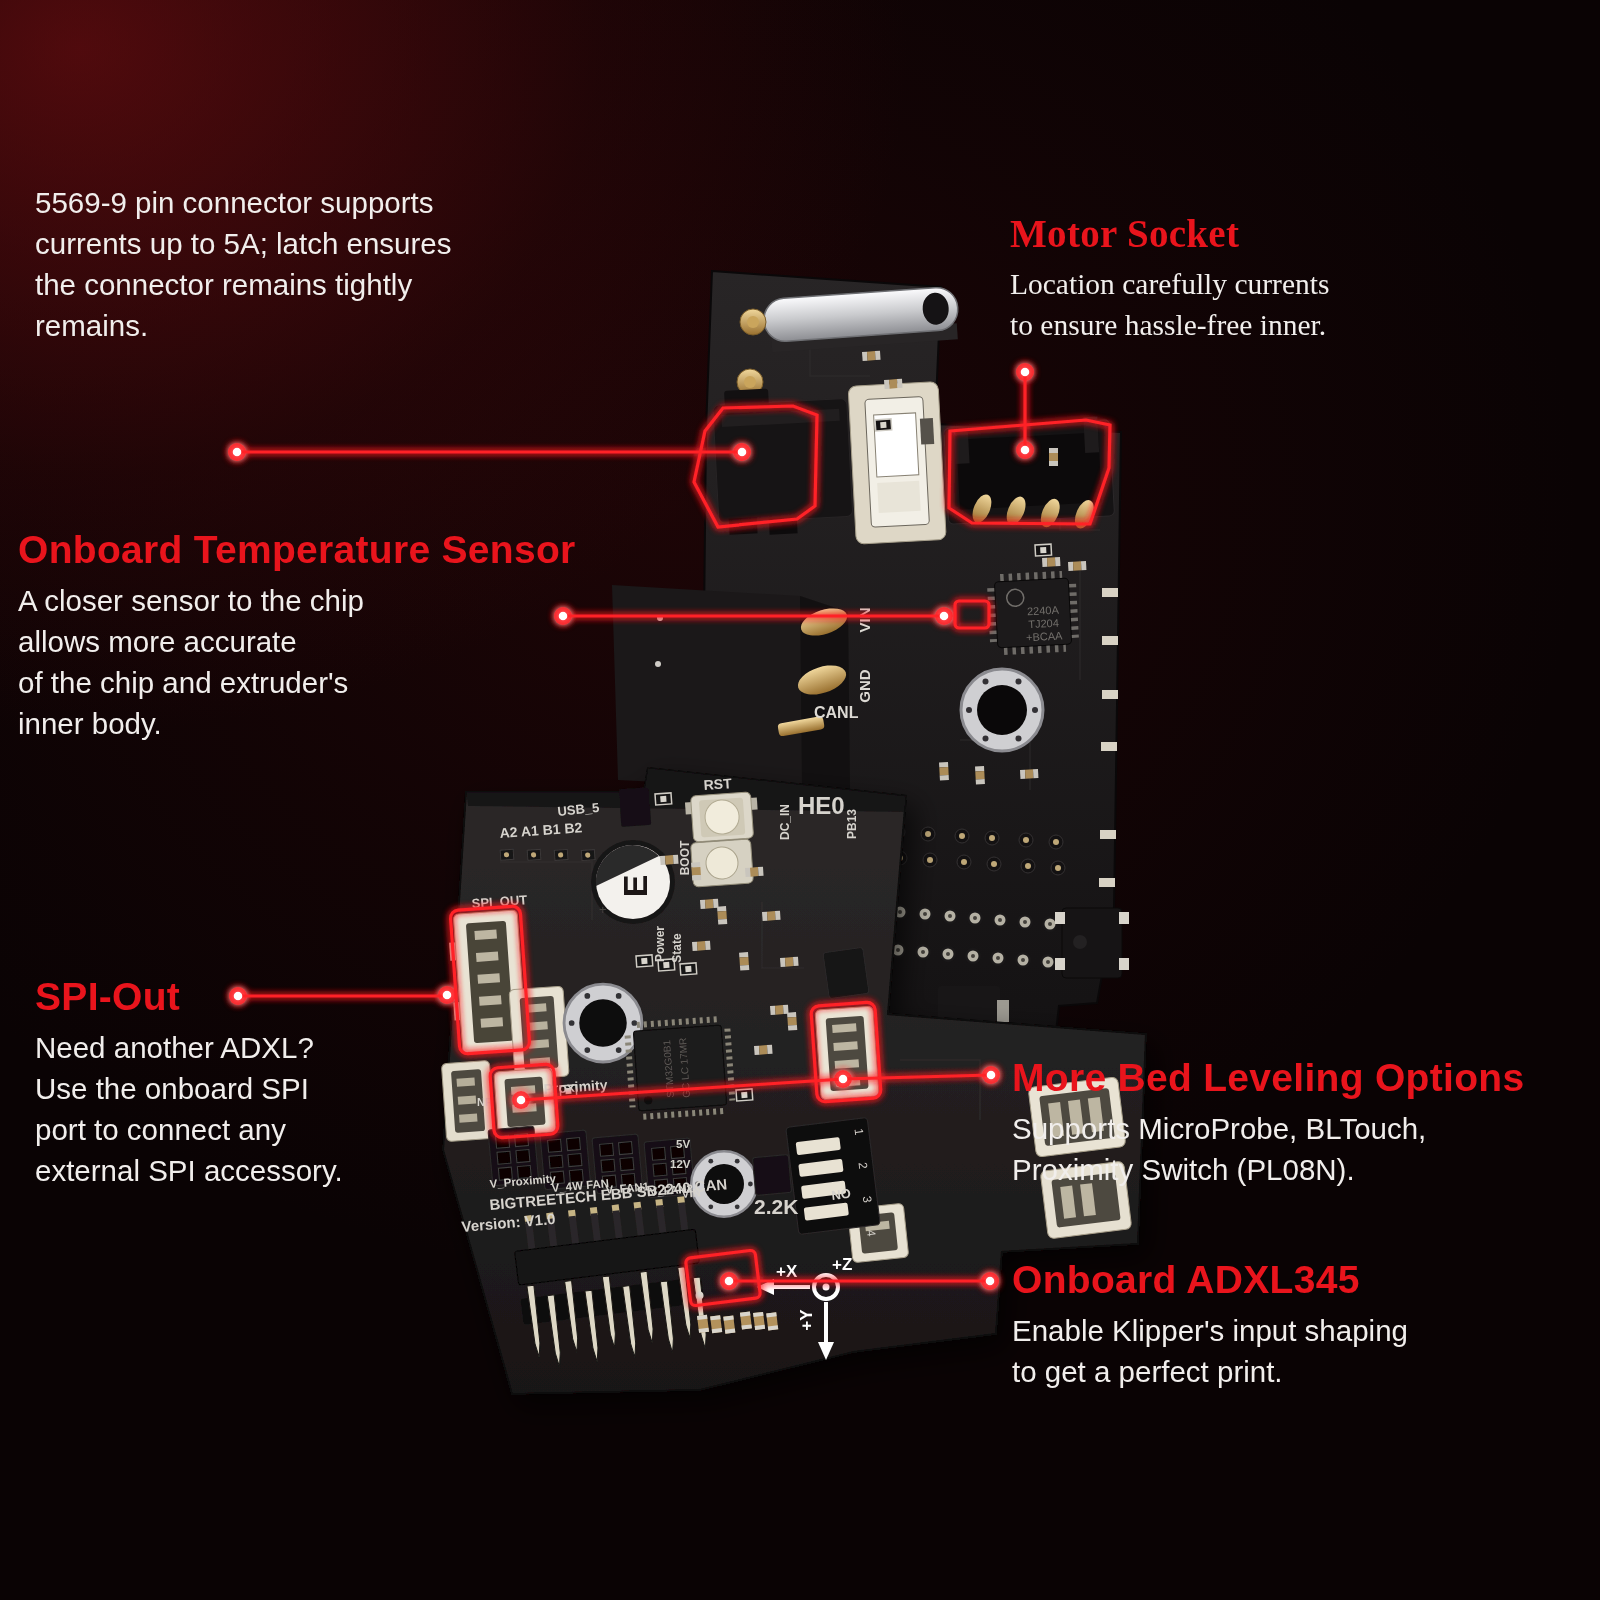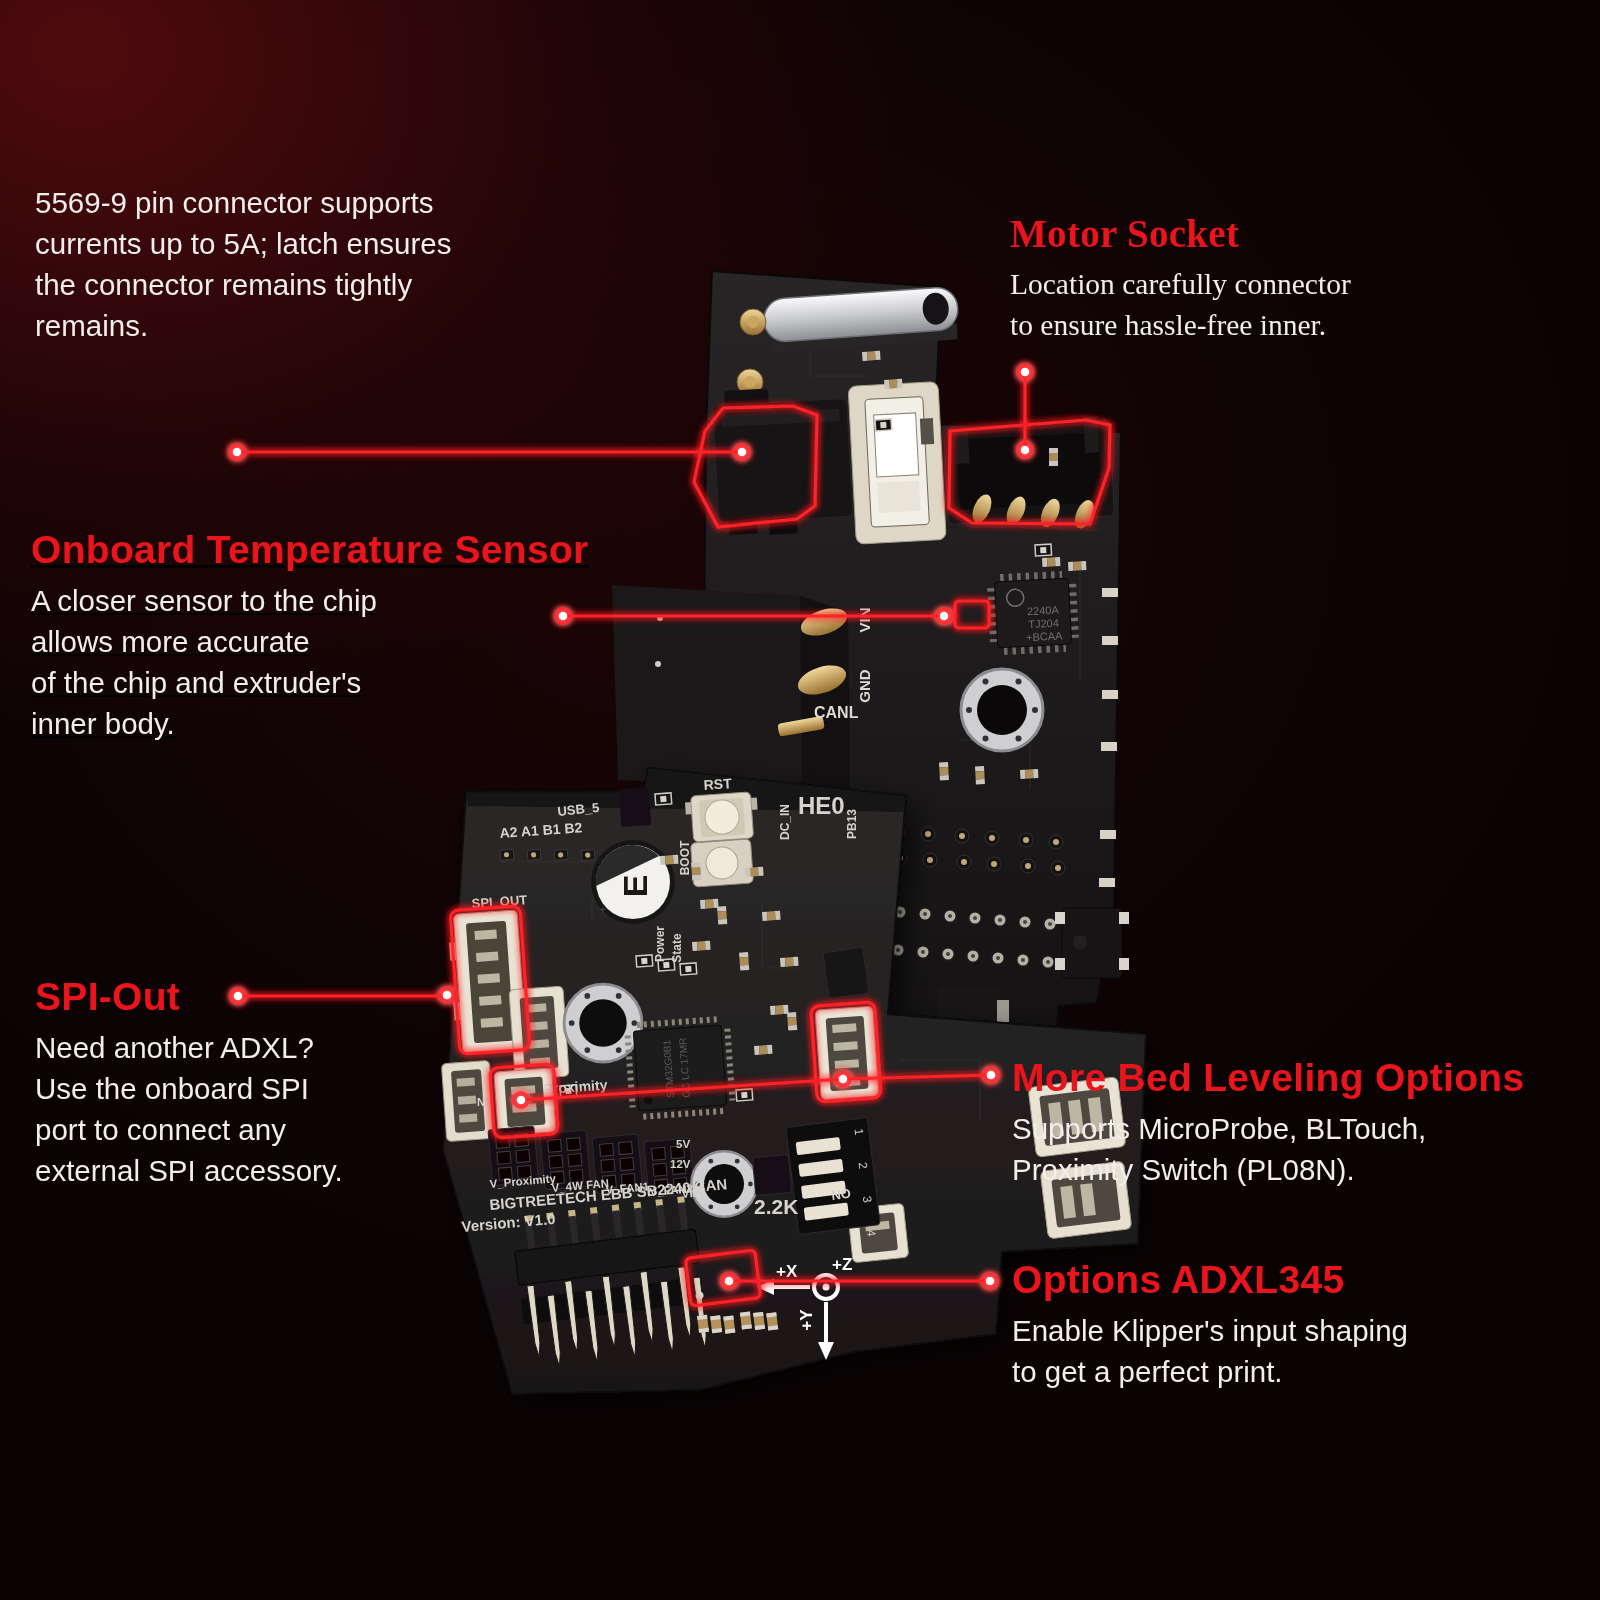--- a/index.html
+++ b/index.html
@@ -575,25 +575,25 @@
 
   <div class="tblock" style="left:35px;top:182px;">
     <div class="tline">5569-9 pin connector supports</div>
     <div class="tline">currents up to 5A;  latch ensures</div>
     <div class="tline">the connector remains tightly</div>
     <div class="tline">remains.</div>
   </div>
 
   <div class="tblock" style="left:1010px;top:212px;font-family:Liberation Serif, serif;">
     <h2 class="ttl">Motor Socket</h2>
-    <div class="tline">Location carefully connector</div>
+    <div class="tline">Location carefully currents</div>
     <div class="tline">to ensure hassle-free inner.</div>
   </div>
 
-  <div class="tblock" style="left:31px;top:528px;text-decoration:underline;">
+  <div class="tblock" style="left:18px;top:528px;">
     <h2 class="ttl">Onboard Temperature Sensor</h2>
     <div class="tline">A closer sensor to the chip</div>
     <div class="tline">allows more accurate</div>
     <div class="tline">of the chip and extruder's</div>
     <div class="tline">inner body.</div>
   </div>
 
   <div class="tblock" style="left:35px;top:975px;">
     <h2 class="ttl">SPI-Out</h2>
     <div class="tline">Need another ADXL?</div>
@@ -602,18 +602,18 @@
     <div class="tline">external SPI accessory.</div>
   </div>
 
   <div class="tblock" style="left:1012px;top:1056px;">
     <h2 class="ttl">More Bed Leveling Options</h2>
     <div class="tline">Supports MicroProbe, BLTouch,</div>
     <div class="tline">Proximity Switch (PL08N).</div>
   </div>
 
   <div class="tblock" style="left:1012px;top:1258px;">
-    <h2 class="ttl">Options ADXL345</h2>
+    <h2 class="ttl">Onboard ADXL345</h2>
     <div class="tline">Enable Klipper's input shaping</div>
     <div class="tline">to get a perfect print.</div>
   </div>
 
 </div>
 
 </body></html>

